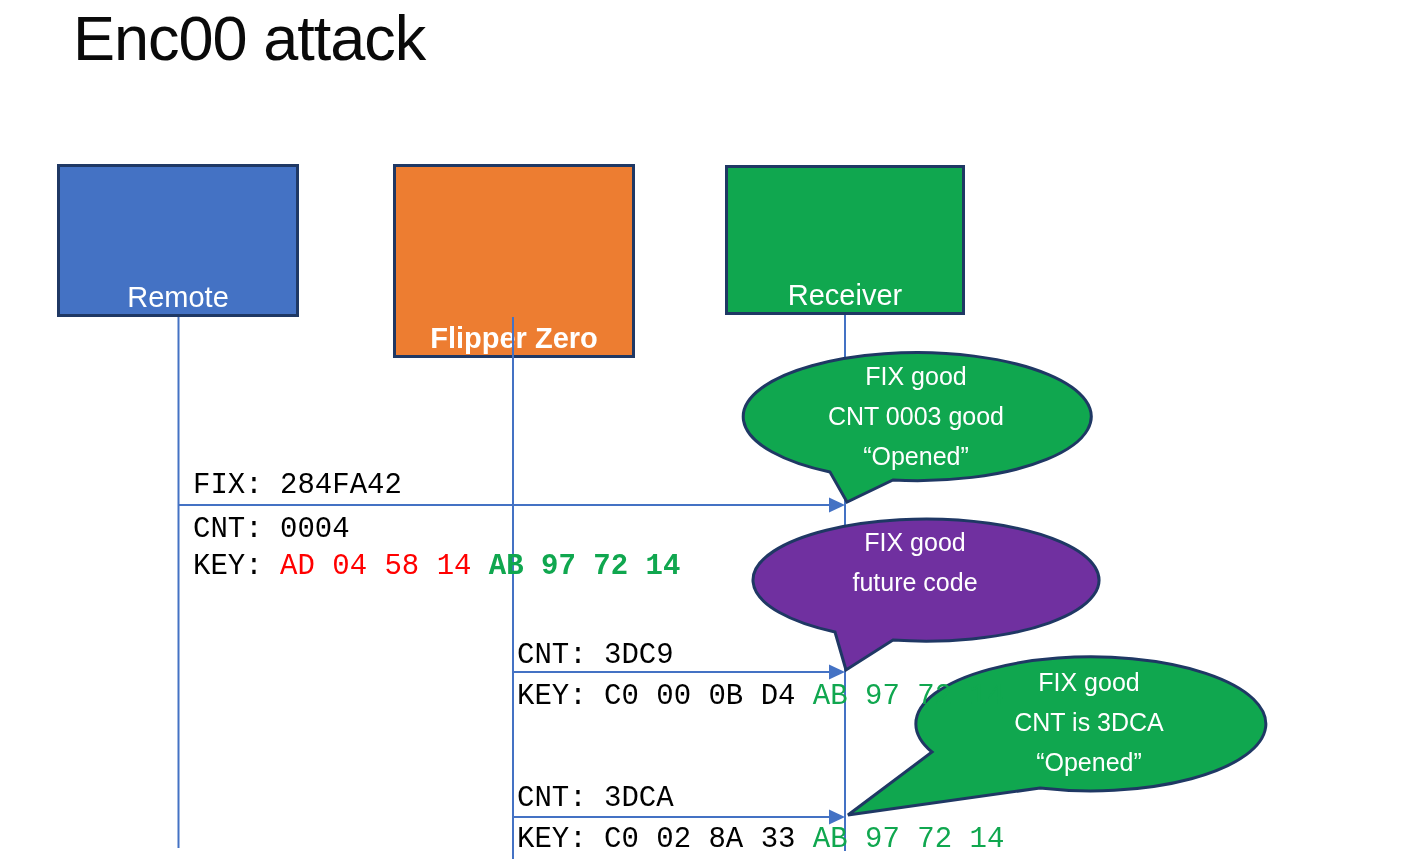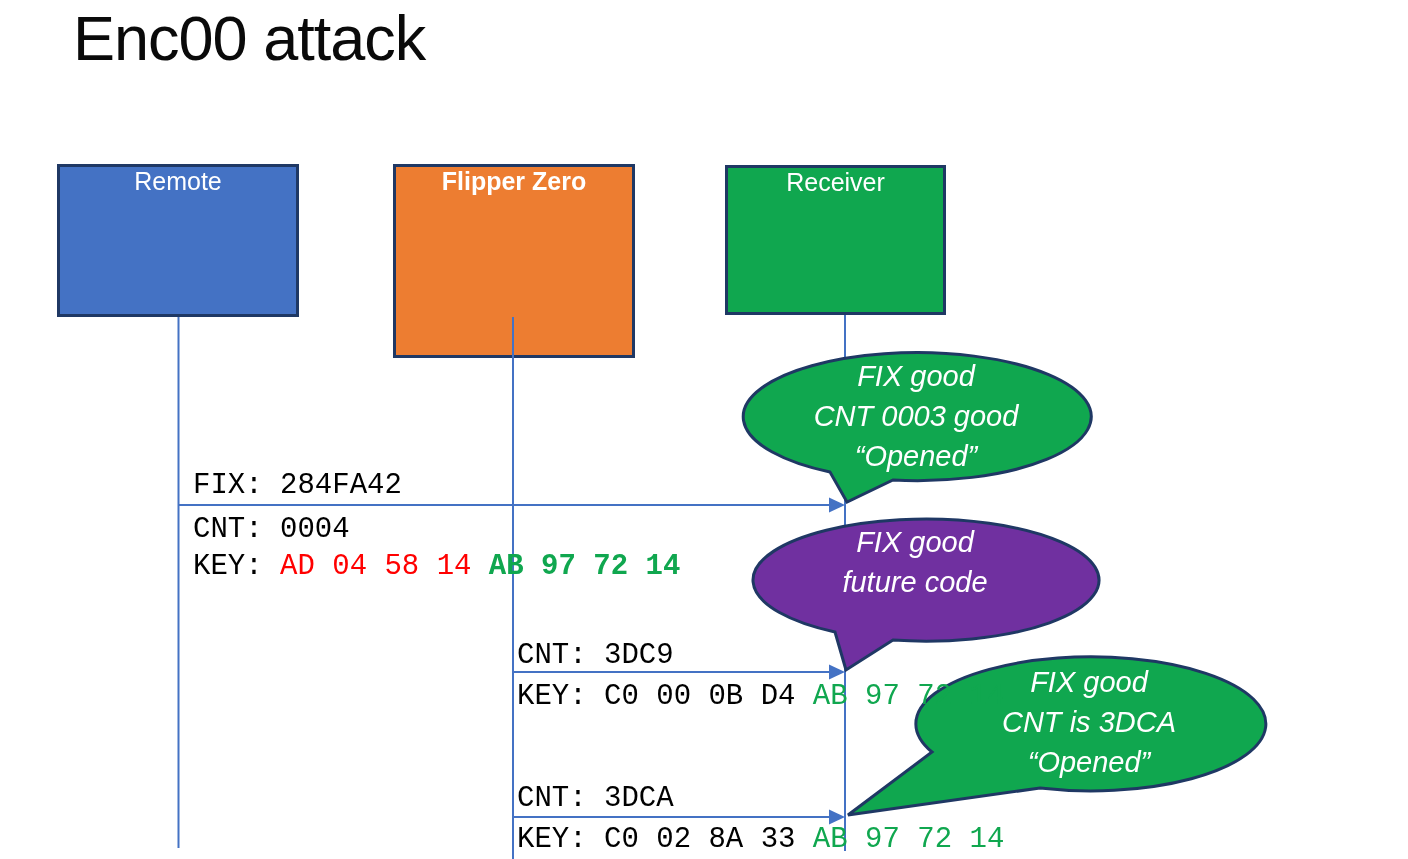--- a/index.html
+++ b/index.html
@@ -19,53 +19,52 @@
     font-size: 63px;
     font-weight: 300;
     letter-spacing: -1px;
     color: #0a0a0a;
     white-space: nowrap;
   }
   .actor {
     position: absolute;
     border: 3px solid #1F3864;
     display: flex;
-    align-items: flex-start;
+    align-items: flex-end;
     justify-content: center;
     color: #ffffff;
-    font-size: 25px;
+    font-size: 29px;
     white-space: nowrap;
   }
   .actor-remote   { left: 57px;  top: 164px; width: 242px; height: 153px; }
   .actor-flipper  { left: 393px; top: 164px; width: 242px; height: 194px; font-weight: bold; }
-  .actor-receiver { left: 725px; top: 165px; width: 221px; height: 150px; }
+  .actor-receiver { left: 725px; top: 165px; width: 240px; height: 150px; }
   svg.canvas {
     position: absolute;
     left: 0; top: 0;
     width: 1408px; height: 859px;
     pointer-events: none;
   }
   .msg {
     position: absolute;
     font-size: 29px;
     line-height: 31px;
     color: #000000;
     white-space: nowrap;
     font-family: Liberation Mono, monospace;
   }
   .msg .seg-bold { font-weight: bold; }
   .bubble-text {
     position: absolute;
     width: 350px;
     text-align: center;
     color: #ffffff;
-    font-size: 29px;
+    font-size: 25px;
     line-height: 40px;
     white-space: nowrap;
-    font-style: italic;
   }
   .bt-1 { left: 741px; top: 356px; }
   .bt-2 { left: 740px; top: 522px; }
   .bt-3 { left: 914px; top: 662px; }
   .m1-fix { left: 193px; top: 470px; }
   .m1-cnt { left: 193px; top: 514px; }
   .m1-key { left: 193px; top: 551px; }
   .m2-cnt { left: 517px; top: 640px; }
   .m2-key { left: 517px; top: 681px; }
   .m3-cnt { left: 517px; top: 783px; }

